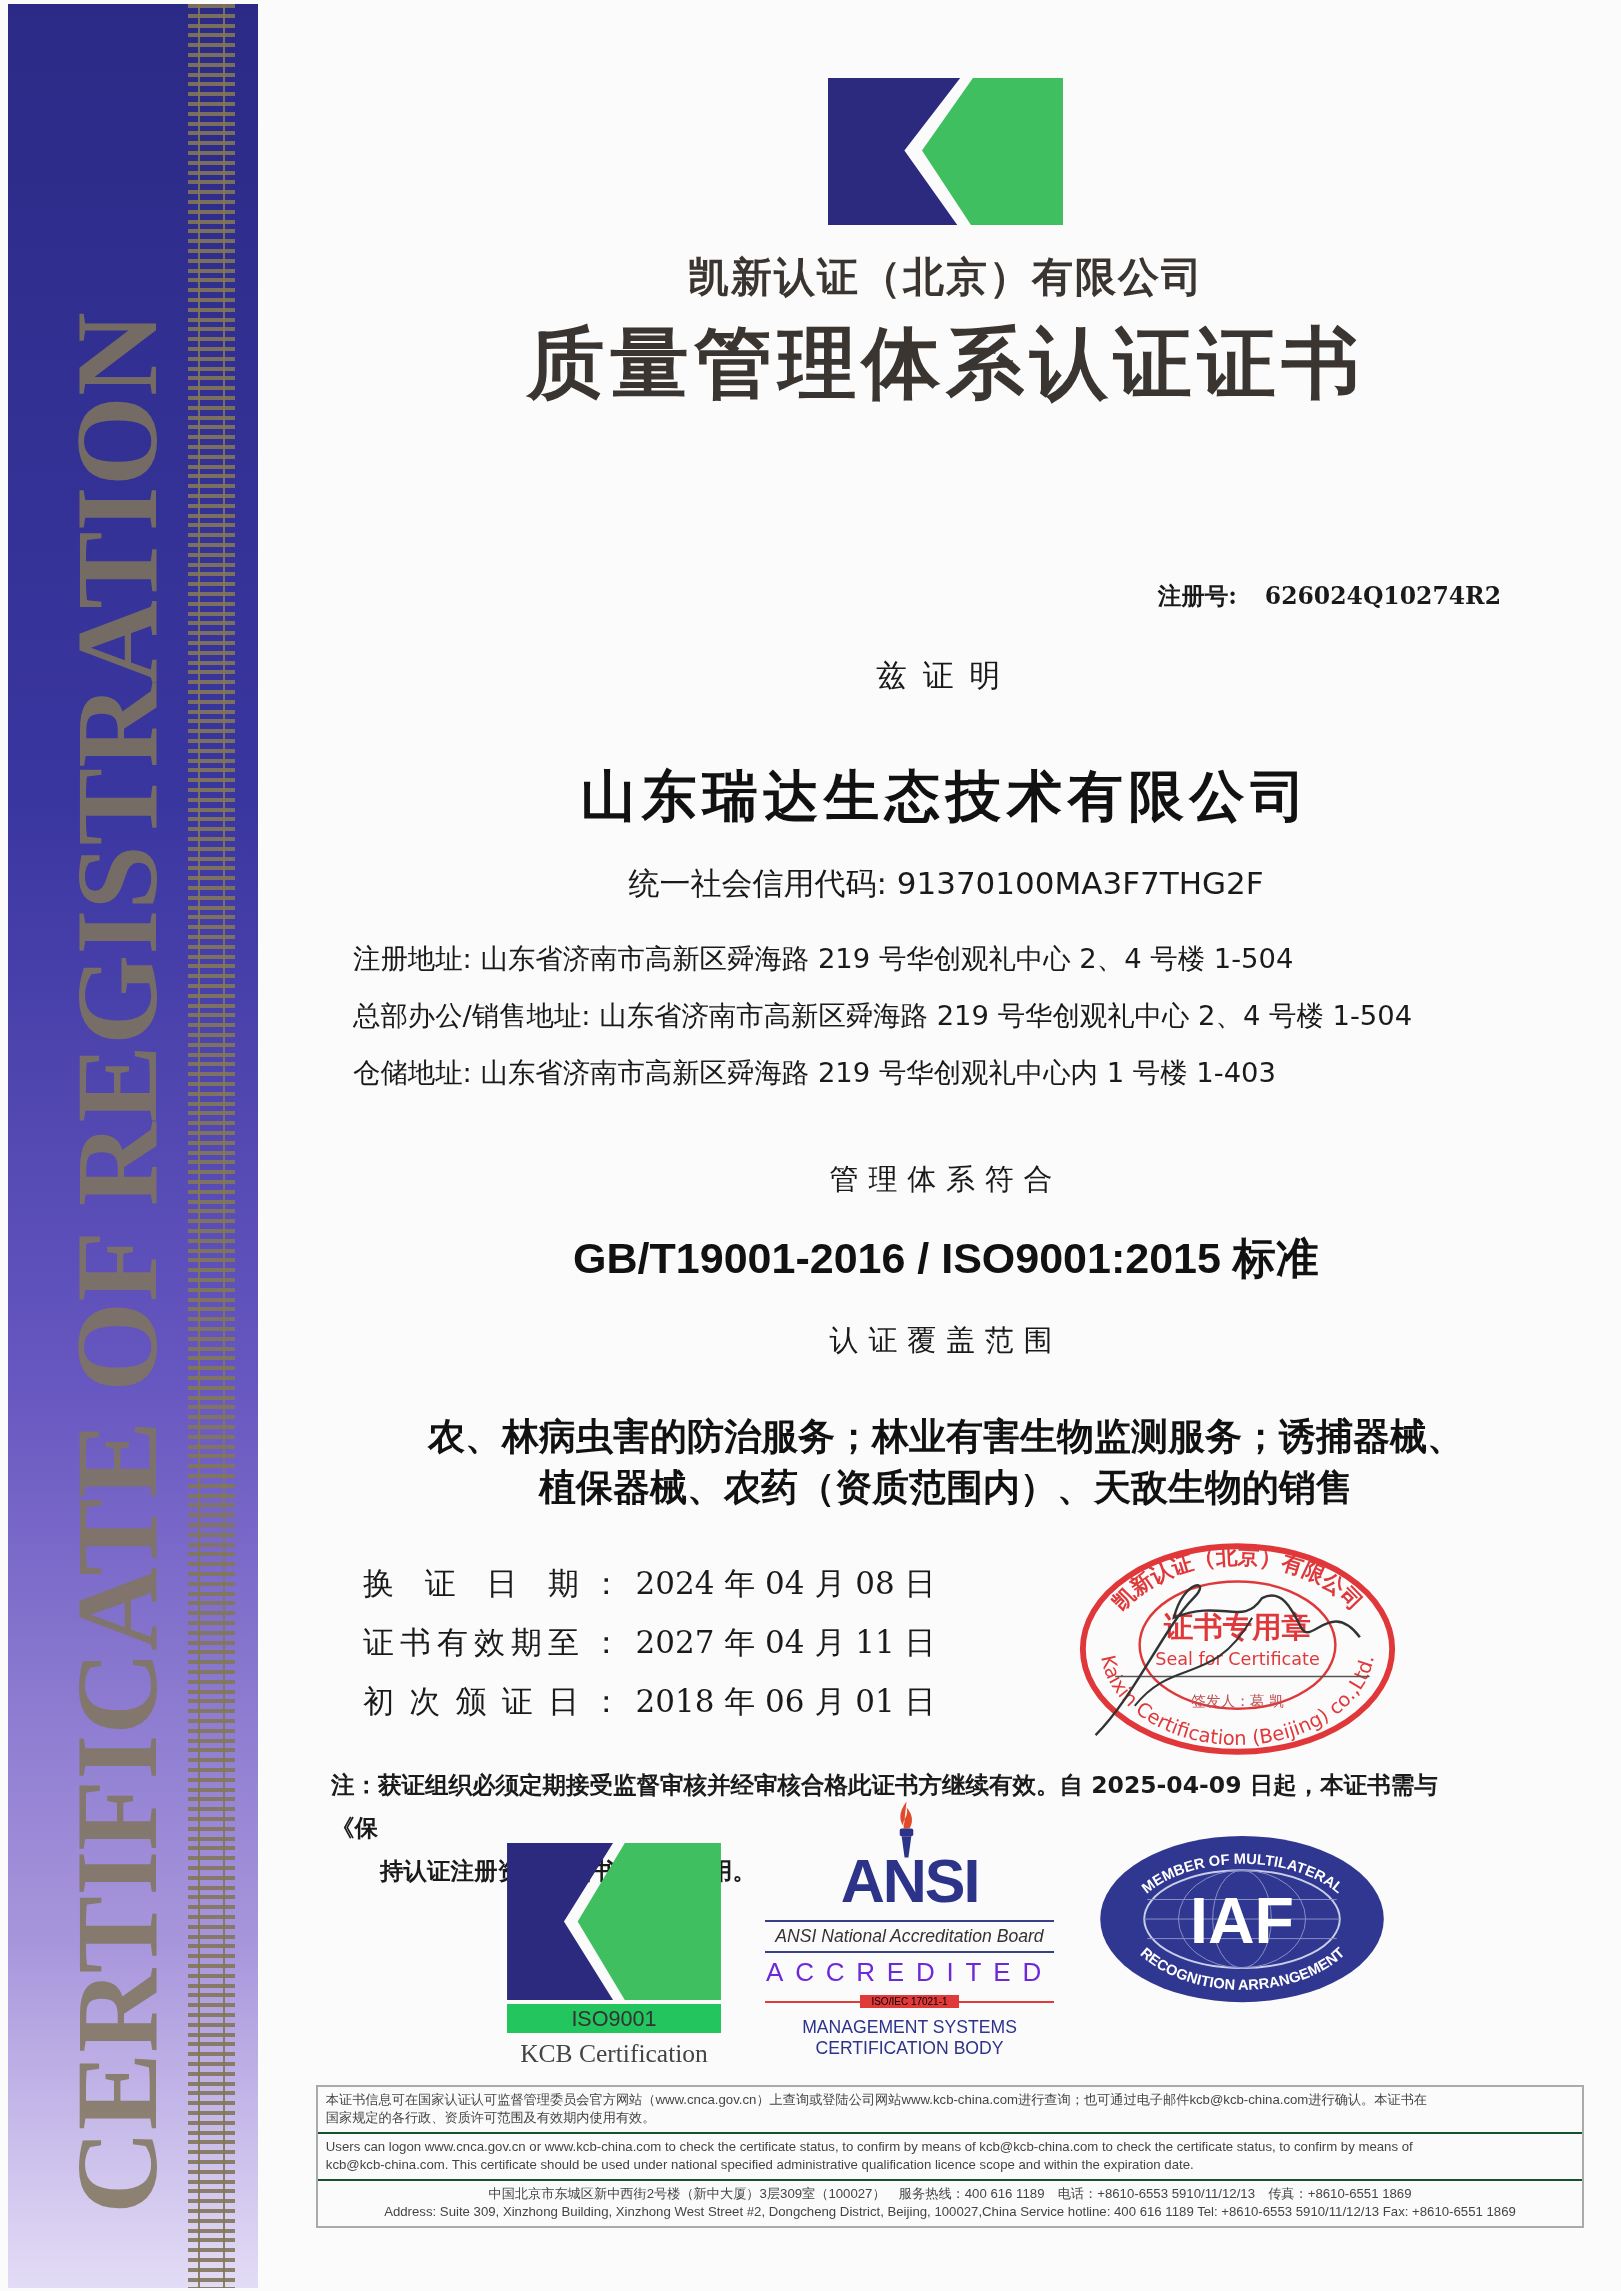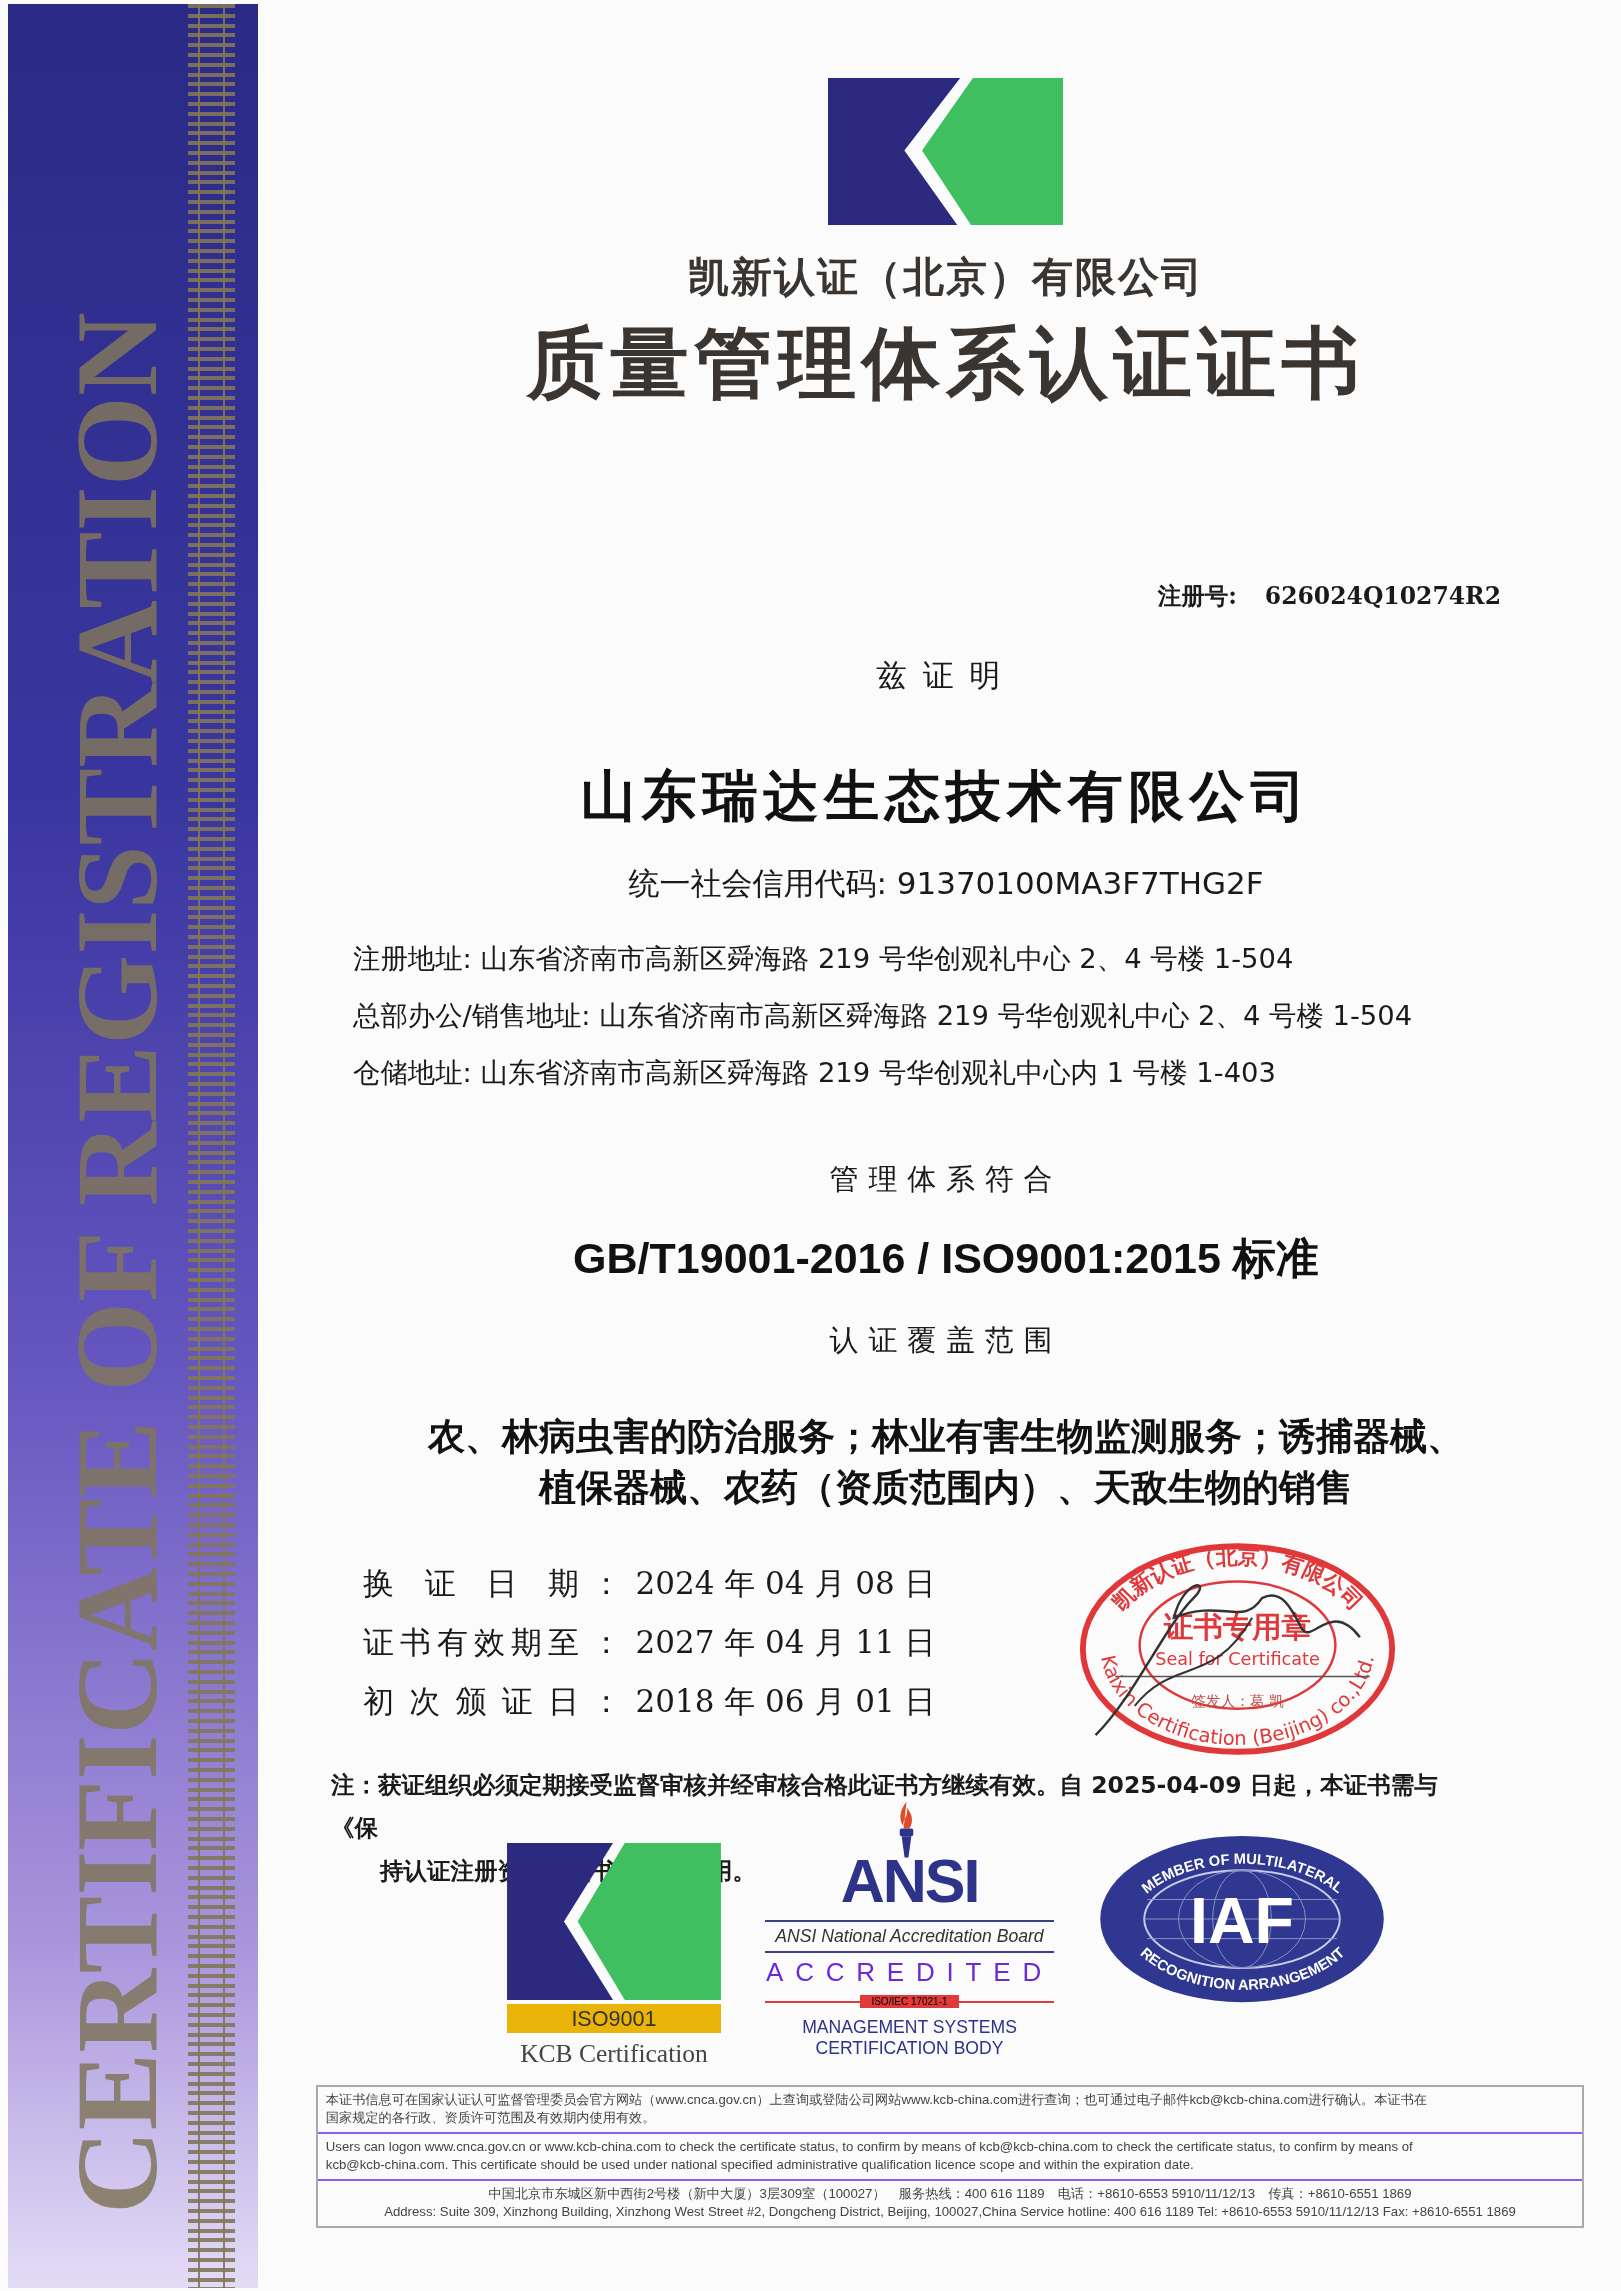--- a/index.html
+++ b/index.html
@@ -36,36 +36,36 @@
   .date-row .k { width:216px; display:inline-block; text-align:justify; text-align-last:justify; }
   .date-row .sep { margin:0 13.7px 0 11.8px; }
   .note { position:absolute; left:331px; top:1764px; width:1147px; font-size:23.5px; font-weight:bold; font-family:"DejaVu Sans", sans-serif; line-height:43px; }
   .note .l2 { padding-left:49px; display:block; }
 
   .seal { position:absolute; left:1076px; top:1539px; width:323px; height:221px; }
 
   
   .kcb { position:absolute; left:507px; top:1843px; width:214px; }
   .kcb .sq { width:214px; height:157px; position:relative; }
-  .kcb .iso { background:#eab308; height:29px; text-align:center; font-family:"Liberation Sans", sans-serif; font-size:21.6px; line-height:29px; color:#333; }
+  .kcb .iso { background:#22c55e; height:29px; text-align:center; font-family:"Liberation Sans", sans-serif; font-size:21.6px; line-height:29px; color:#333; }
   .kcb .name { text-align:center; font-size:25.5px; margin-top:5.9px; color:#444; font-family:"Liberation Serif", serif; white-space:nowrap; }
   .anab { position:absolute; left:765px; top:1799px; width:289px; text-align:center; font-family:"Liberation Sans", sans-serif; }
   .anab .word { font-size:61px; font-weight:900; color:#2c3388; letter-spacing:-2px; margin-top:47px; }
   .anab hr { border:none; border-top:2px solid #3a3f8a; margin:3.9px 0; }
   .anab .ansi { font-size:17.6px; font-style:italic; color:#333; }
   .anab .acc { font-size:26px; letter-spacing:11.8px; color:#6d28d9; }
   .anab .isobar { position:relative; height:21.6px; margin:3.9px 0; }
   .anab .isobar:before { content:""; position:absolute; left:0; right:0; top:9.8px; border-top:2px solid #e03a3a; }
   .anab .isobar span { position:relative; background:#e03a3a; color:#000000; font-size:10px; padding:1px 11.8px; }
   .anab .msb { font-size:17.6px; color:#2c3388; line-height:20.6px; }
   .iaf { position:absolute; left:1098px; top:1833px; width:289px; height:176px; }
 
   
   .footer { position:absolute; left:316px; top:2085px; width:1264px; border:2px solid #aaa; font-family:"Liberation Sans", sans-serif; color:#444; }
-  .footer .blk { padding:3.9px 7.8px; border-bottom:2px solid #8b5cf6; font-size:13.2px; line-height:18.6px; }
+  .footer .blk { padding:3.9px 7.8px; border-bottom:2px solid #14532d; font-size:13.2px; line-height:18.6px; }
   .footer .blk:last-child { border-bottom:none; text-align:center; }
   .footer .blk p { margin:0; }
 </style>
 </head>
 <body>
 
 <div class="banner">
   <div class="banner-text">CERTIFICATE OF REGISTRATION</div>
 </div>
 <div class="rail"></div>

